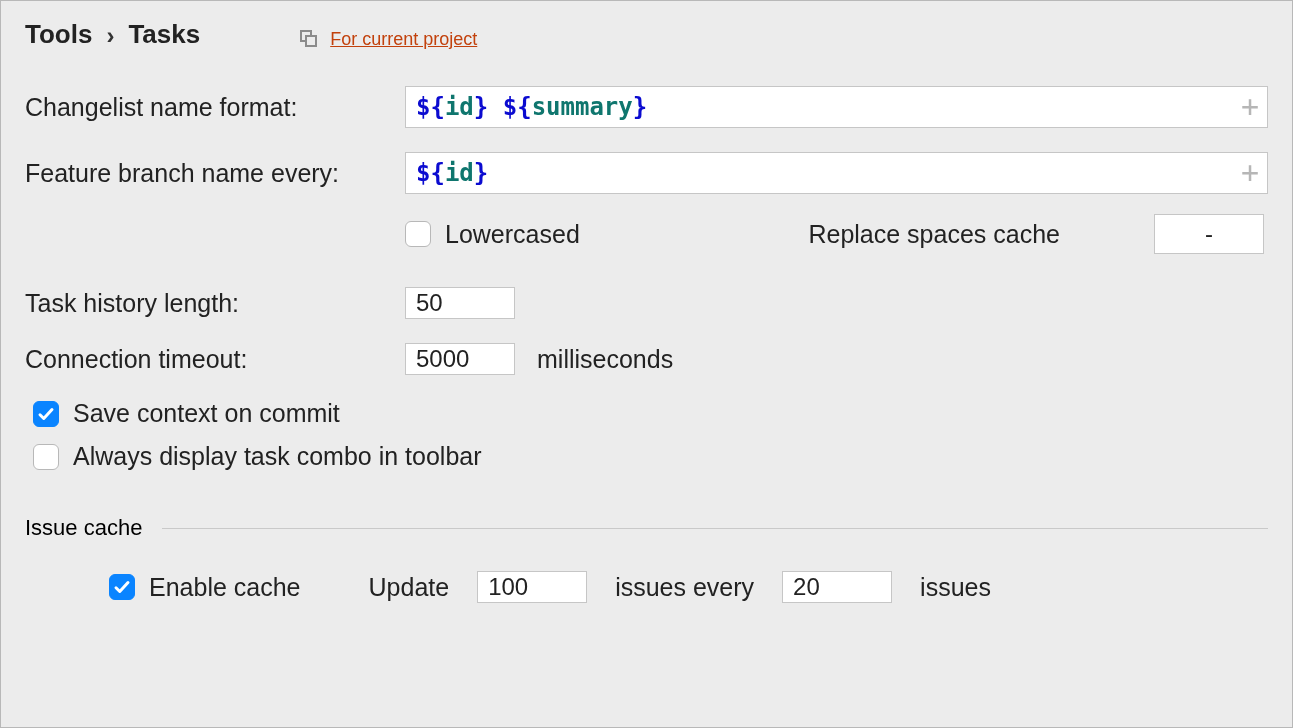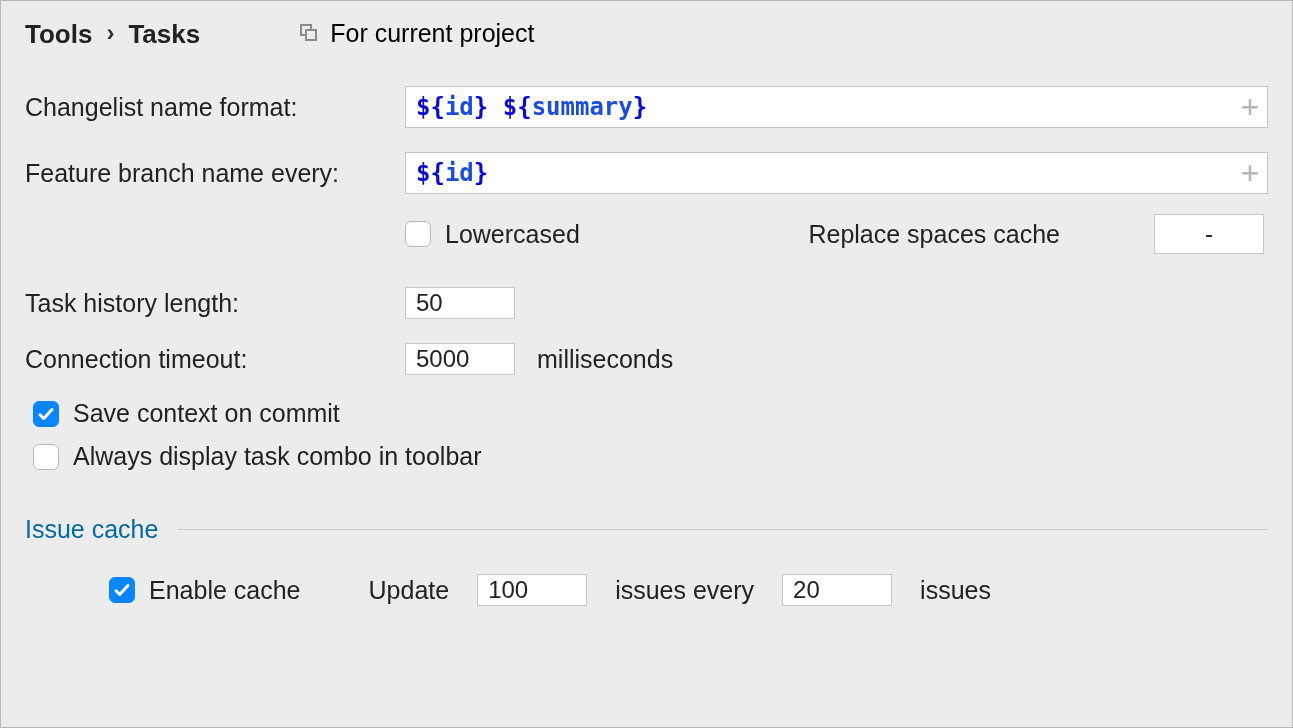--- a/index.html
+++ b/index.html
@@ -19,39 +19,40 @@
     width: 1293px;
     height: 728px;
     border: 1px solid #b8b8b8;
     padding: 18px 24px 18px 24px;
     position: relative;
   }
 
   
   .head-row {
     display: flex;
-    align-items: flex-start;
+    align-items: flex-end;
     margin-bottom: 36px;
   }
   .crumb {
     font-weight: 700;
     font-size: 26px;
   }
   .crumb-sep {
     margin: 0 14px;
     font-weight: 700;
     font-size: 24px;
     color: #333;
   }
   .scope {
     display: flex;
     align-items: center;
     margin-left: 100px;
-    color: #000000;
-    font-size: 25px;
+    color: #c2410c;
+    font-size: 18px;
+    text-decoration: underline;
   }
   .scope-icon {
     width: 20px;
     height: 20px;
     margin-right: 10px;
     position: relative;
   }
   .scope-icon::before, .scope-icon::after {
     content: "";
     position: absolute;
@@ -89,21 +90,21 @@
     align-items: center;
     padding: 0 10px;
     font-family: Menlo, Consolas, monospace;
     font-size: 24px;
     font-weight: 700;
     position: relative;
   }
   .tmpl-seg { white-space: pre; }
   .tmpl-dollar { color: #0b0bd0; }
   .tmpl-brace  { color: #0b0bd0; }
-  .tmpl-var    { color: #1d4ed8; }
+  .tmpl-var    { color: #0f766e; }
   .tmpl-plain  { color: #222; }
   .inline-add {
     position: absolute;
     right: 8px;
     top: 50%;
     transform: translateY(-50%);
     color: #b6b6b6;
     font-size: 30px;
     font-weight: 300;
     line-height: 1;
@@ -158,22 +159,22 @@
     margin: 14px 0 14px 8px;
   }
 
   
   .section {
     margin-top: 44px;
   }
   .section-head {
     display: flex;
     align-items: center;
-    font-size: 25px;
-    color: #0369a1;
+    font-size: 22px;
+    color: #000000;
   }
   .section-head .rule {
     flex: 1;
     height: 1px;
     background: #c9c9c9;
     margin-left: 20px;
   }
   .section-body {
     margin-top: 30px;
     margin-left: 48px;

